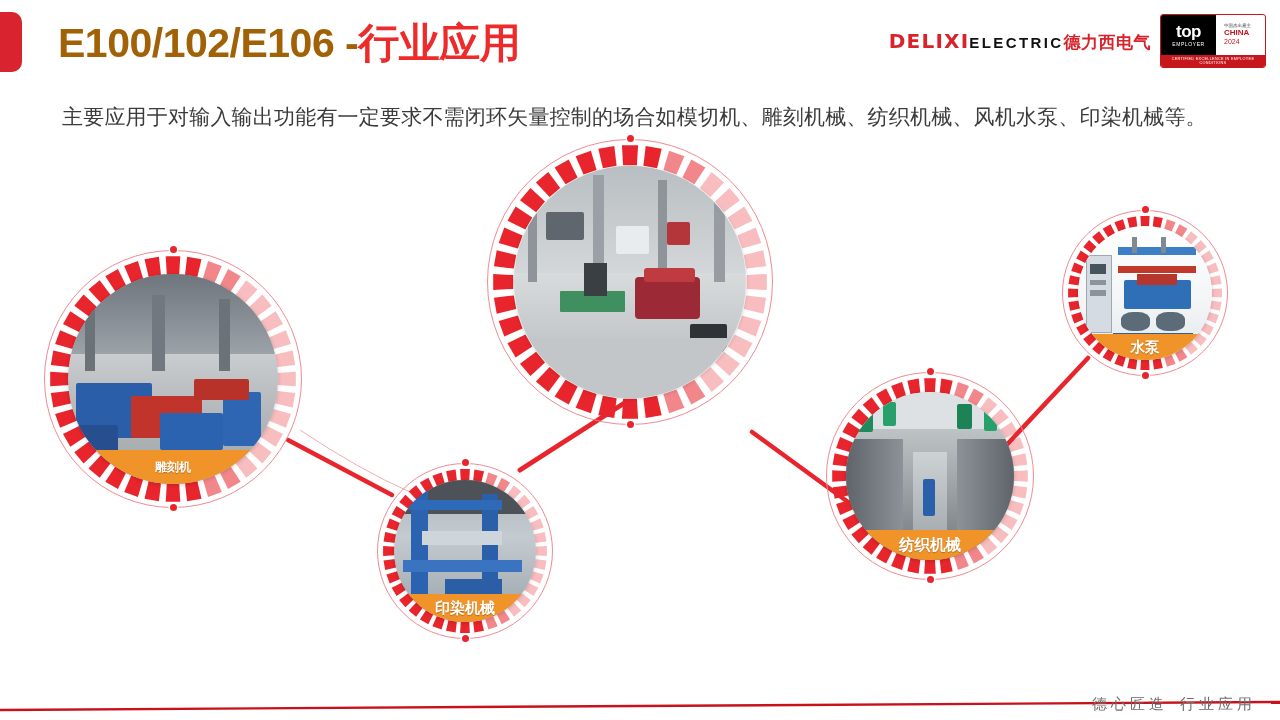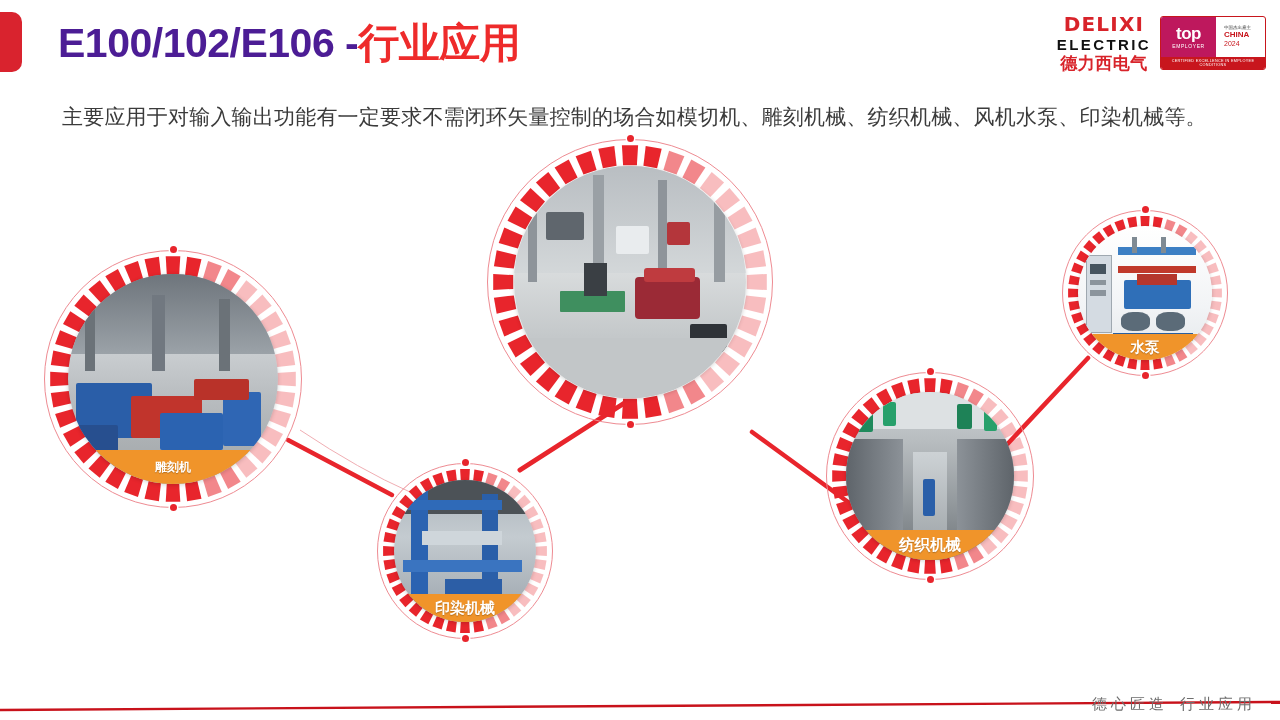--- a/index.html
+++ b/index.html
@@ -16,46 +16,46 @@
   
   .title-accent{
     position:absolute;left:0;top:12px;width:22px;height:60px;
     background:#D9232E;border-radius:0 10px 10px 0;
   }
   .slide-title{
     position:absolute;left:58px;top:18px;
     font-size:41px;font-weight:bold;letter-spacing:-0.5px;
     color:#E01F26;white-space:nowrap;line-height:1.25;
   }
-  .slide-title .t-latin{color:#4c1d95;}
+  .slide-title .t-latin{color:#a16207;}
   .slide-title .t-cjk{color:#EE2B2B;}
   .subtitle{
     position:absolute;left:62px;top:103px;
     font-size:21px;color:#3b3b3b;letter-spacing:0.2px;white-space:nowrap;
   }
 
   
   .logo-wrap{position:absolute;right:14px;top:14px;display:flex;align-items:center;gap:9px;}
-  .delixi{display:flex;flex-direction:column;align-items:center;line-height:1;}
+  .delixi{display:flex;flex-direction:row;align-items:center;line-height:1;}
   .delixi .dl-main{
     font-size:20px;font-weight:bold;color:#D8232A;letter-spacing:1.2px;
     font-family:"DejaVu Sans",sans-serif;
   }
   .delixi .dl-sub{
     font-size:15px;color:#111;letter-spacing:2.4px;margin-top:3px;font-weight:bold;
   }
   .delixi .dl-cn{
     font-size:17px;font-weight:bold;color:#D8232A;letter-spacing:0.5px;margin-top:3px;
   }
   .top-badge{
     width:104px;border:1px solid #C8161D;border-radius:3px;overflow:hidden;background:#fff;
   }
   .tb-row{display:flex;height:40px;}
   .tb-left{
-    flex:0 0 55px;background:#be185d;color:#fff;
+    flex:0 0 55px;background:#000000;color:#fff;
     display:flex;flex-direction:column;align-items:center;justify-content:center;line-height:1;
   }
   .tb-left .tb-top{font-size:17px;font-weight:bold;letter-spacing:-0.5px;}
   .tb-left .tb-emp{font-size:5px;letter-spacing:0.6px;margin-top:2px;}
   .tb-right{
     flex:1;display:flex;flex-direction:column;justify-content:center;
     padding-left:8px;color:#C8161D;line-height:1.25;
   }
   .tb-right .r1{font-size:4.5px;color:#444;}
   .tb-right .r2{font-size:8px;font-weight:bold;}

